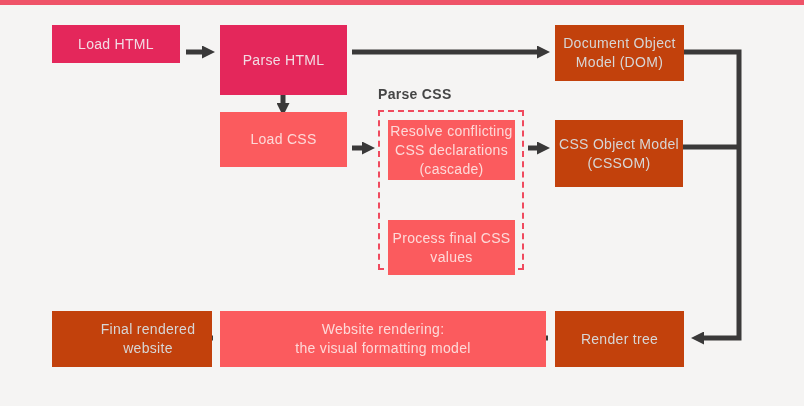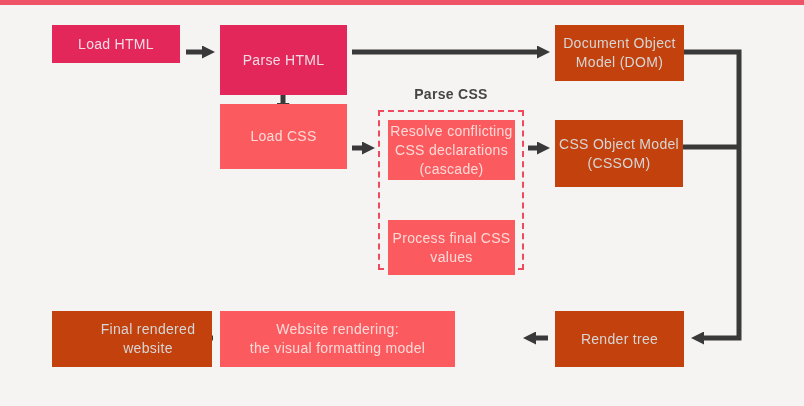--- a/index.html
+++ b/index.html
@@ -33,41 +33,40 @@
   .crimson { background: #e4275b; }
   .crimson .label { color: #f2dbe3; }
   .salmon { background: #fb5b5e; }
   .salmon .label { color: #fdd9d8; }
   .dark { background: #c2410c; }
   .dark .label { color: #d7d6d6; }
 
   #load-html            { left: 52px;  top: 25px;  width: 128px; height: 38px; }
   #parse-html           { left: 220px; top: 25px;  width: 127px; height: 70px; }
   #dom                  { left: 555px; top: 25px;  width: 129px; height: 56px; }
-  #load-css             { left: 220px; top: 104px; width: 127px; height: 65px; }
+  #load-css             { left: 220px; top: 112px; width: 127px; height: 55px; }
   #resolve-cascade      { left: 388px; top: 120px; width: 127px; height: 60px; }
   #process-final-css    { left: 388px; top: 206px; width: 127px; height: 55px; margin-top: 14px; }
   #cssom                { left: 555px; top: 120px; width: 128px; height: 67px; }
   #render-tree          { left: 555px; top: 311px; width: 129px; height: 56px; }
-  #website-rendering    { left: 220px; top: 311px; width: 235px; height: 56px; }
+  #website-rendering    { left: 220px; top: 311px; width: 326px; height: 56px; }
   #final-rendered       { left: 52px;  top: 311px; width: 128px; height: 56px; padding-left: 32px; }
 
   .dashed-group {
     position: absolute;
     left: 378px; top: 110px;
     width: 146px; height: 160px;
     border: 2px dashed #f04a5e;
     box-sizing: border-box;
     background: transparent;
   }
   .group-label {
     position: absolute;
     left: 378px; top: 86px;
     width: 146px;
-    text-align: center;
     font-size: 14px;
     font-weight: bold;
     color: #454545;
     letter-spacing: 0.3px;
   }
   .arrows {
     position: absolute;
     left: 0; top: 0;
     pointer-events: none;
   }

